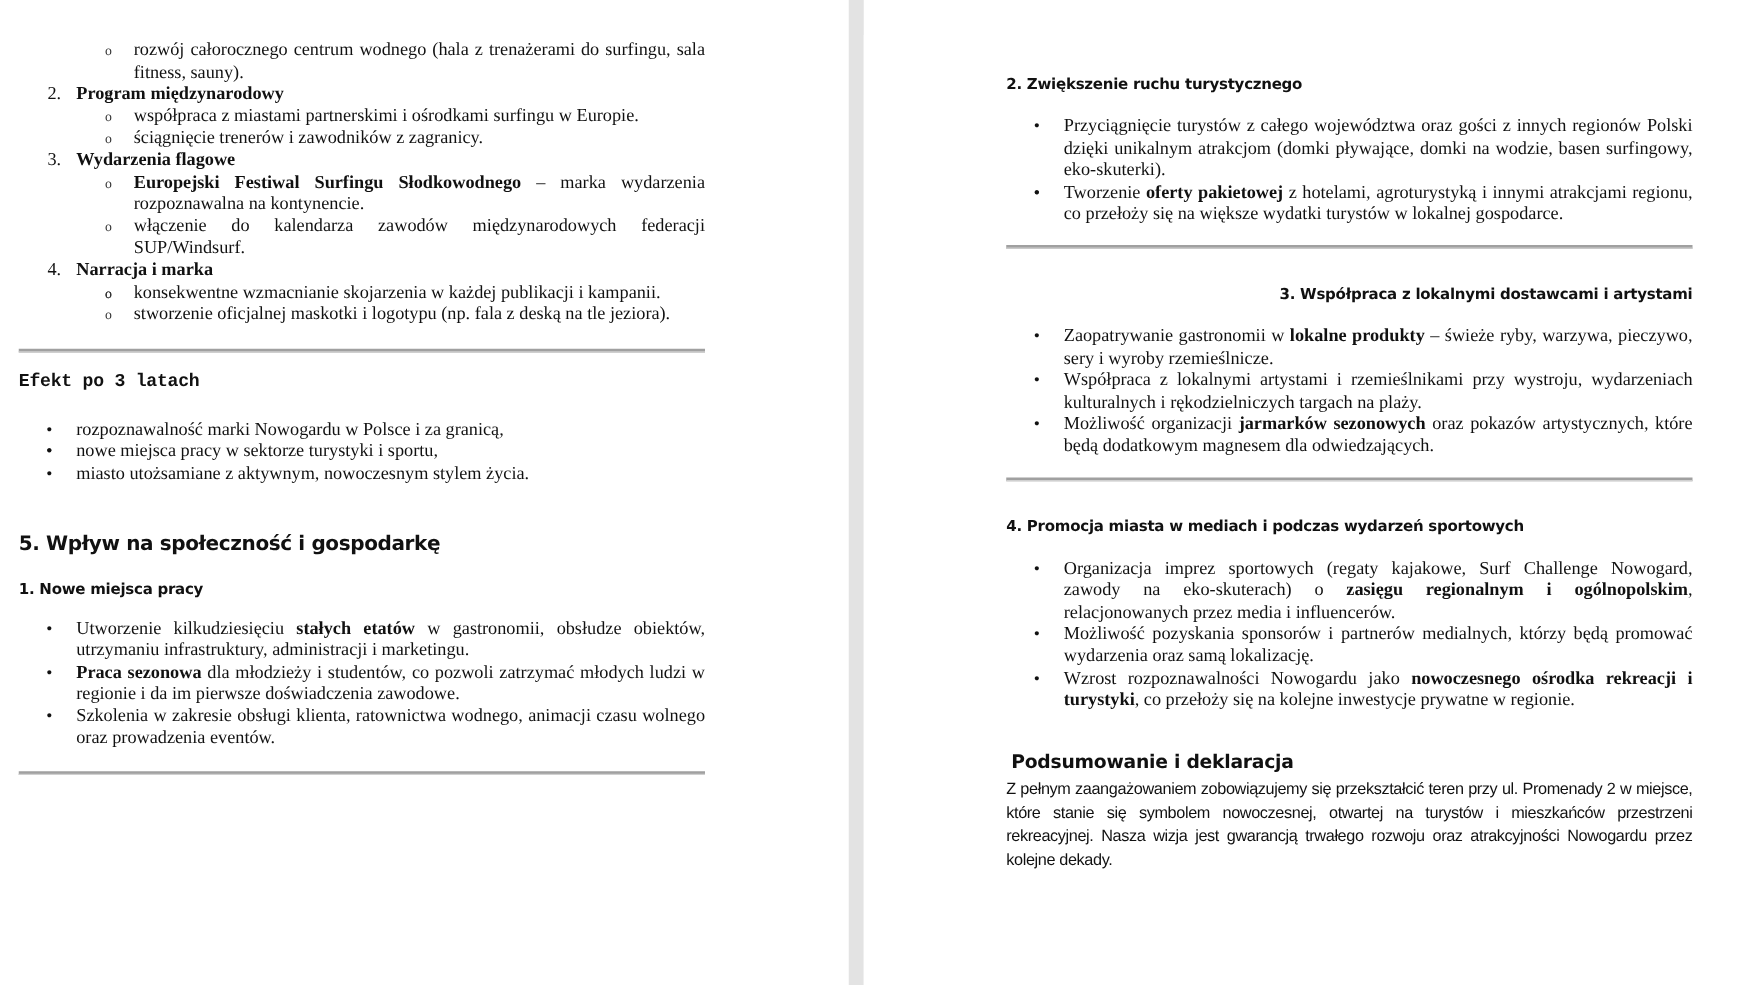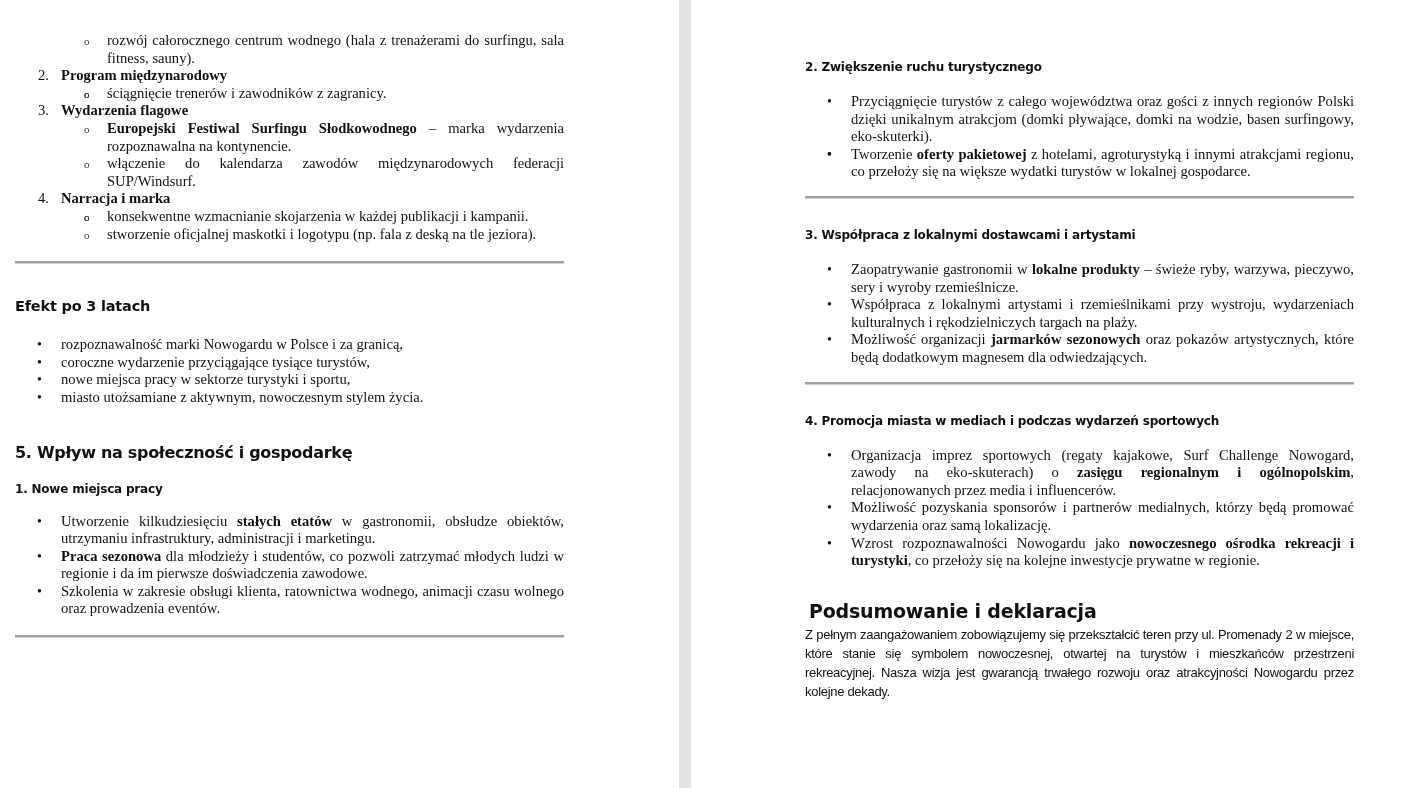--- a/index.html
+++ b/index.html
@@ -54,21 +54,21 @@
       <li><span class="mk">o</span></li>
     </ul>
 
     <ol class="main serif">
       <li>
         <span class="num">2.</span>
         <span class="ttl">Program międzynarodowy</span>
       </li>
     </ol>
     <ul class="circ serif">
-      <li><span class="mk">o</span></li>
+      <li><span class="mk">o</span><span>współpraca z miastami partnerskimi i ośrodkami surfingu w Europie.</span></li>
       <li><span class="mk">o</span><span>ściągnięcie trenerów i zawodników z zagranicy.</span></li>
     </ul>
 
     <ol class="main serif">
       <li>
         <span class="num">3.</span>
         <span class="ttl">Wydarzenia flagowe</span>
       </li>
     </ol>
     <ul class="circ serif">
@@ -83,25 +83,25 @@
       </li>
     </ol>
     <ul class="circ serif">
       <li><span class="mk">o</span></li>
       <li><span class="mk">o</span><span>konsekwentne wzmacnianie skojarzenia w każdej publikacji i kampanii.</span></li>
       <li><span class="mk">o</span><span>stworzenie oficjalnej maskotki i logotypu (np. fala z deską na tle jeziora).</span></li>
     </ul>
 
     <div class="hr" style="margin-top:18px;"></div>
 
-    <h2 class="sec" style="margin-top:34px;">Efekt po 3 latach</h2>
+    <h2 class="sec" style="margin-top:16px;font-family:Liberation Mono, monospace;">Efekt po 3 latach</h2>
 
     <ul class="dots serif" style="margin-top:22px;">
       <li><span class="mk">•</span><span>rozpoznawalność marki Nowogardu w Polsce i za granicą,</span></li>
-      <li><span class="mk">•</span><span>coroczne wydarzenie przyciągające tysiące turystów,</span></li>
+      <li><span class="mk">•</span></li>
       <li><span class="mk">•</span><span>nowe miejsca pracy w sektorze turystyki i sportu,</span></li>
       <li><span class="mk">•</span><span>miasto utożsamiane z aktywnym, nowoczesnym stylem życia.</span></li>
     </ul>
 
     <h1 class="big" style="margin-top:36px;">5. Wpływ na społeczność i gospodarkę</h1>
 
     <h3 class="sub" style="margin-top:20px;">1. Nowe miejsca pracy</h3>
 
     <ul class="dots serif" style="margin-top:17px;">
       <li><span class="mk">•</span><span>Utworzenie kilkudziesięciu </span><b>stałych etatów</b><span> w gastronomii, obsłudze obiektów, utrzymaniu infrastruktury, administracji i marketingu.</span></li>
@@ -119,31 +119,31 @@
   <div class="col">
 
     <h3 class="sub">2. Zwiększenie ruchu turystycznego</h3>
     <ul class="dots serif" style="margin-top:19px;">
       <li><span class="mk">•</span><span>Przyciągnięcie turystów z całego województwa oraz gości z innych regionów Polski dzięki unikalnym atrakcjom (domki pływające, domki na wodzie, basen surfingowy, eko-skuterki).</span><b></b><span></span></li>
       <li><span class="mk">•</span><b></b><span></span></li>
       <li><span class="mk">•</span><span>Tworzenie </span><b>oferty pakietowej</b><span> z hotelami, agroturystyką i innymi atrakcjami regionu, co przełoży się na większe wydatki turystów w lokalnej gospodarce.</span></li>
     </ul>
     <div class="hr" style="margin-top:15px;"></div>
 
-    <h3 class="sub" style="margin-top:29px;">3. Współpraca z lokalnymi dostawcami i artystami</h3>
+    <h3 class="sub" style="margin-top:29px;text-align:right;">3. Współpraca z lokalnymi dostawcami i artystami</h3>
     <ul class="dots serif" style="margin-top:19px;">
       <li><span class="mk">•</span><span>Zaopatrywanie gastronomii w </span><b>lokalne produkty</b><span> – świeże ryby, warzywa, pieczywo, sery i wyroby rzemieślnicze.</span></li>
       <li><span class="mk">•</span><span>Współpraca z lokalnymi artystami i rzemieślnikami przy wystroju, wydarzeniach kulturalnych i rękodzielniczych targach na plaży.</span><b></b><span></span></li>
       <li><span class="mk">•</span><span>Możliwość organizacji </span><b>jarmarków sezonowych</b><span> oraz pokazów artystycznych, które będą dodatkowym magnesem dla odwiedzających.</span></li>
     </ul>
     <div class="hr" style="margin-top:15px;"></div>
 
     <h3 class="sub" style="margin-top:29px;">4. Promocja miasta w mediach i podczas wydarzeń sportowych</h3>
     <ul class="dots serif" style="margin-top:19px;">
       <li><span class="mk">•</span><span>Organizacja imprez sportowych (regaty kajakowe, Surf Challenge Nowogard, zawody na eko-skuterach) o </span><b>zasięgu regionalnym i ogólnopolskim</b><span>, relacjonowanych przez media i influencerów.</span></li>
       <li><span class="mk">•</span><span>Możliwość pozyskania sponsorów i partnerów medialnych, którzy będą promować wydarzenia oraz samą lokalizację.</span><b></b><span></span></li>
       <li><span class="mk">•</span><span>Wzrost rozpoznawalności Nowogardu jako </span><b>nowoczesnego ośrodka rekreacji i turystyki</b><span>, co przełoży się na kolejne inwestycje prywatne w regionie.</span></li>
     </ul>
 
-    <h2 class="sec" style="margin-top:30px; margin-left:4px; font-size:19px;">Podsumowanie i deklaracja</h2>
+    <h2 class="sec" style="margin-top:30px; margin-left:4px; font-size:15px;">Podsumowanie i deklaracja</h2>
     <p class="summary" style="margin-top:3px;">Z pełnym zaangażowaniem zobowiązujemy się przekształcić teren przy ul. Promenady 2 w miejsce, które stanie się symbolem nowoczesnej, otwartej na turystów i mieszkańców przestrzeni rekreacyjnej. Nasza wizja jest gwarancją trwałego rozwoju oraz atrakcyjności Nowogardu przez kolejne dekady.</p>
   </div>
 </div>
 
 </body></html>

